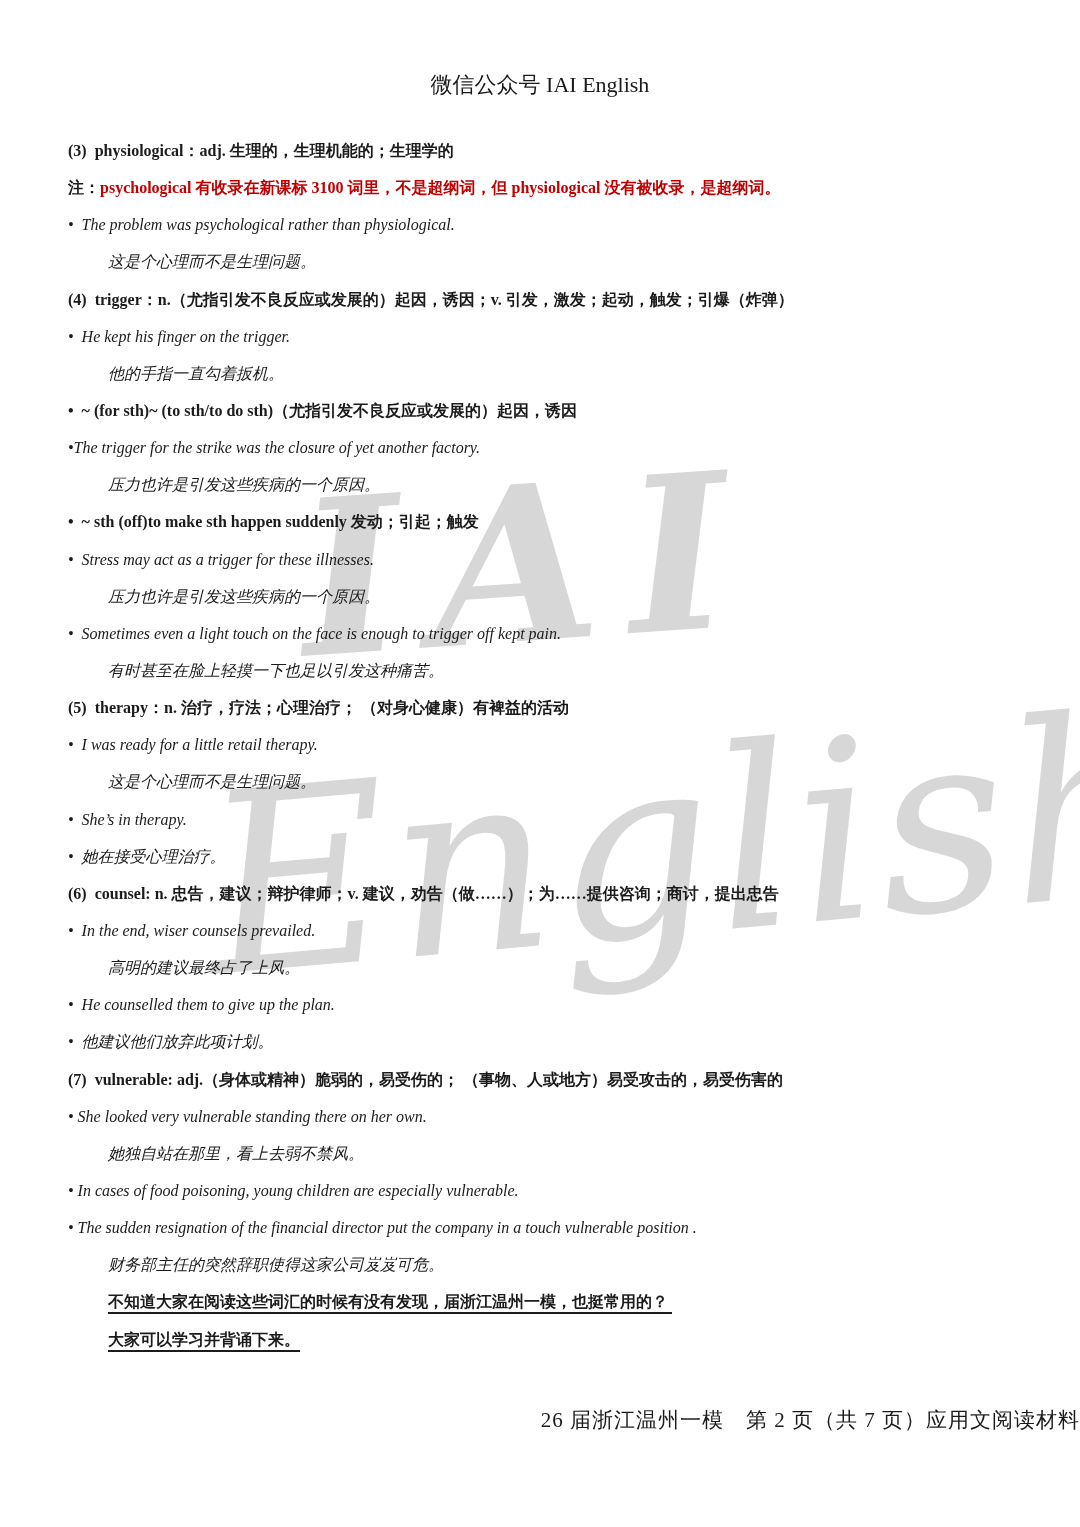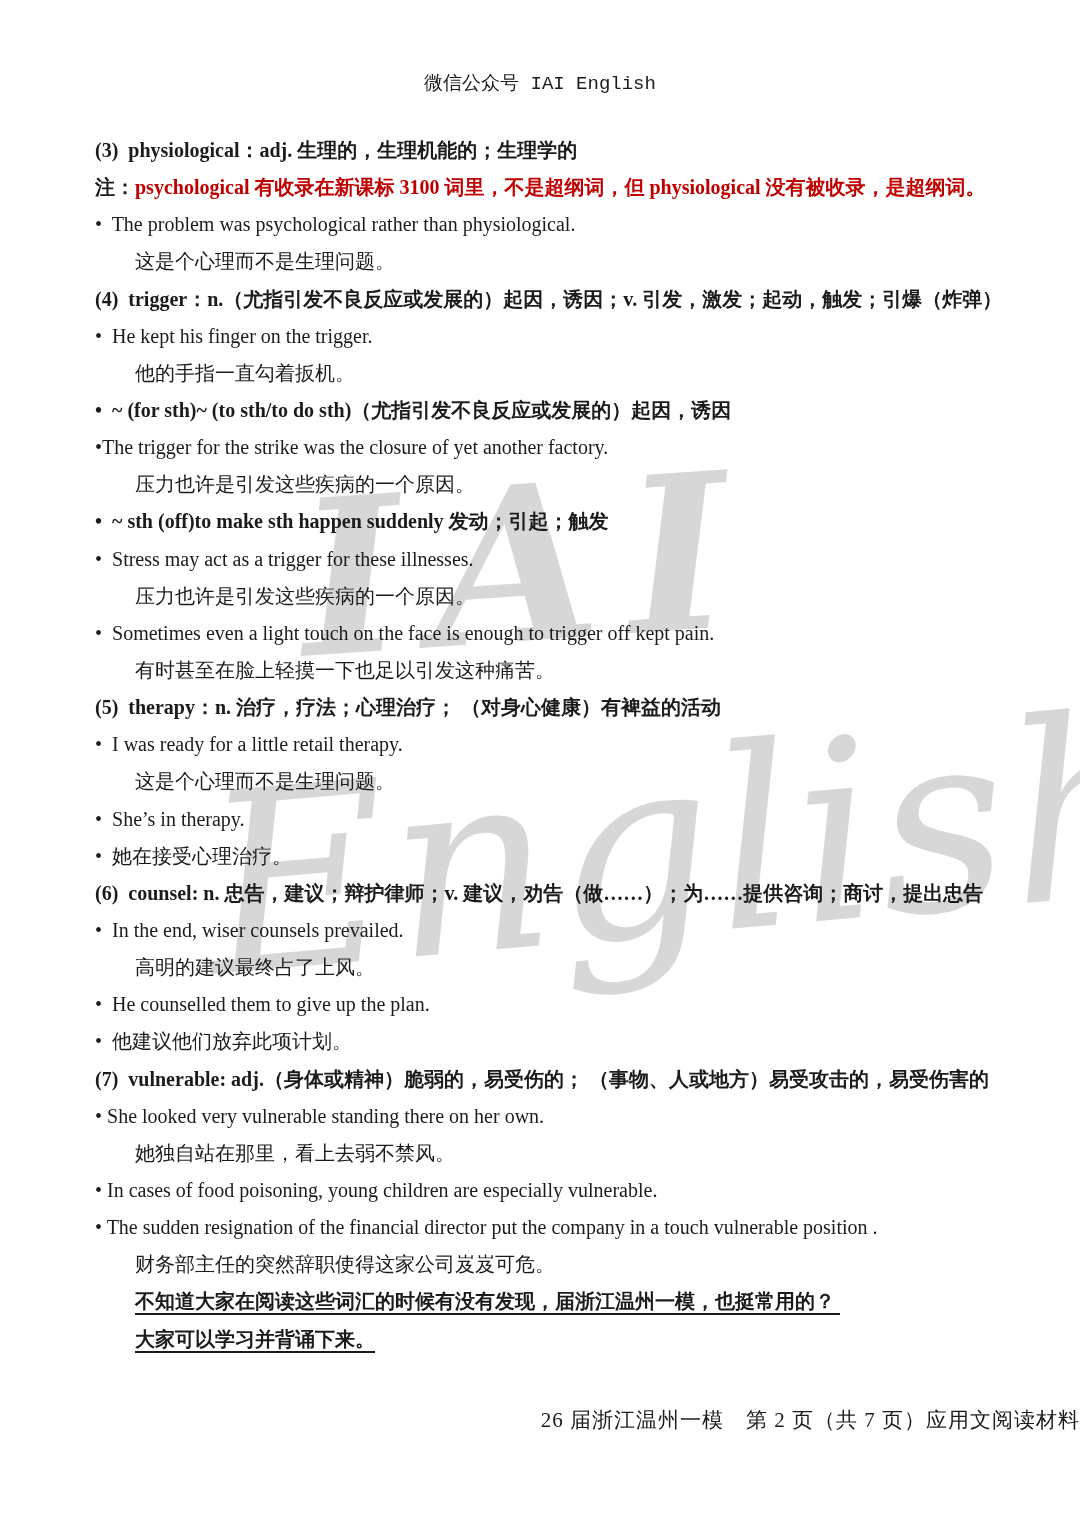--- a/index.html
+++ b/index.html
@@ -36,47 +36,45 @@
     font-size:250px;
     letter-spacing:2px;
     transform:rotate(-5deg);
     font-weight:400;
   }
 
   
   .doc-header {
     position:absolute; top:70px; left:0; right:0;
     text-align:center;
-    font-size:19px;
+    font-size:22px;
     z-index:2;
-    font-family:Liberation Mono, monospace;
   }
   .doc-footer {
     position:absolute; top:1406px; left:0; right:0;
     text-align:right;
     font-size:21px;
     letter-spacing:1px;
     z-index:2;
     padding-left:28px;
   }
 
   
   .doc-body {
     position:absolute; left:68px; top:132px; right:20px;
     z-index:1;
   }
   .line {
-    font-size:20px;
+    font-size:16px;
     height:37.15px;
     line-height:37.15px;
     white-space:pre;
-    margin-left:27px;
   }
   .line.zh, .line.closing { padding-left:40px; }
-  .seg-normal { font-weight:400; }
+  .seg-normal { font-weight:400;font-style:italic; }
   .seg-bold { font-weight:700; }
   .seg-red-bold { font-weight:700; color:var(--red); }
   .seg-bold-underline {
     font-weight:700;
     text-decoration:underline;
     text-underline-offset:5px;
     text-decoration-thickness:1.5px;
   }
 </style>
 </head>

